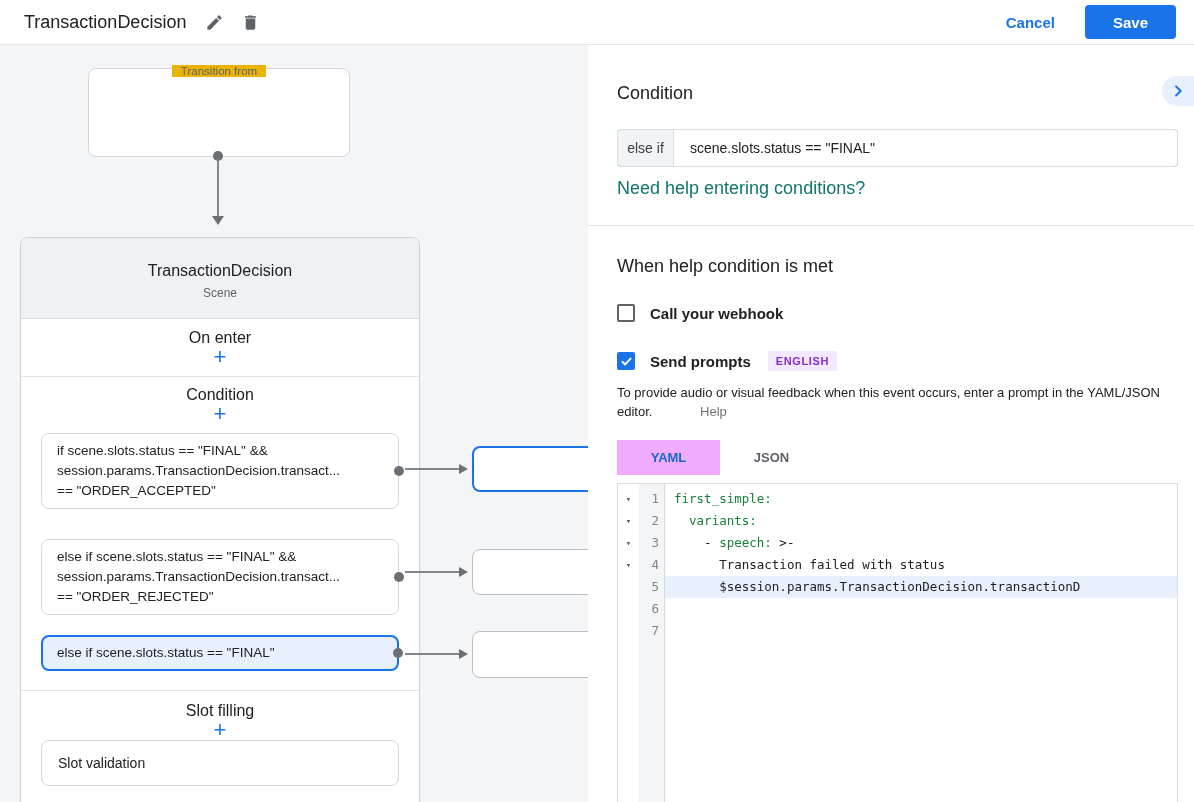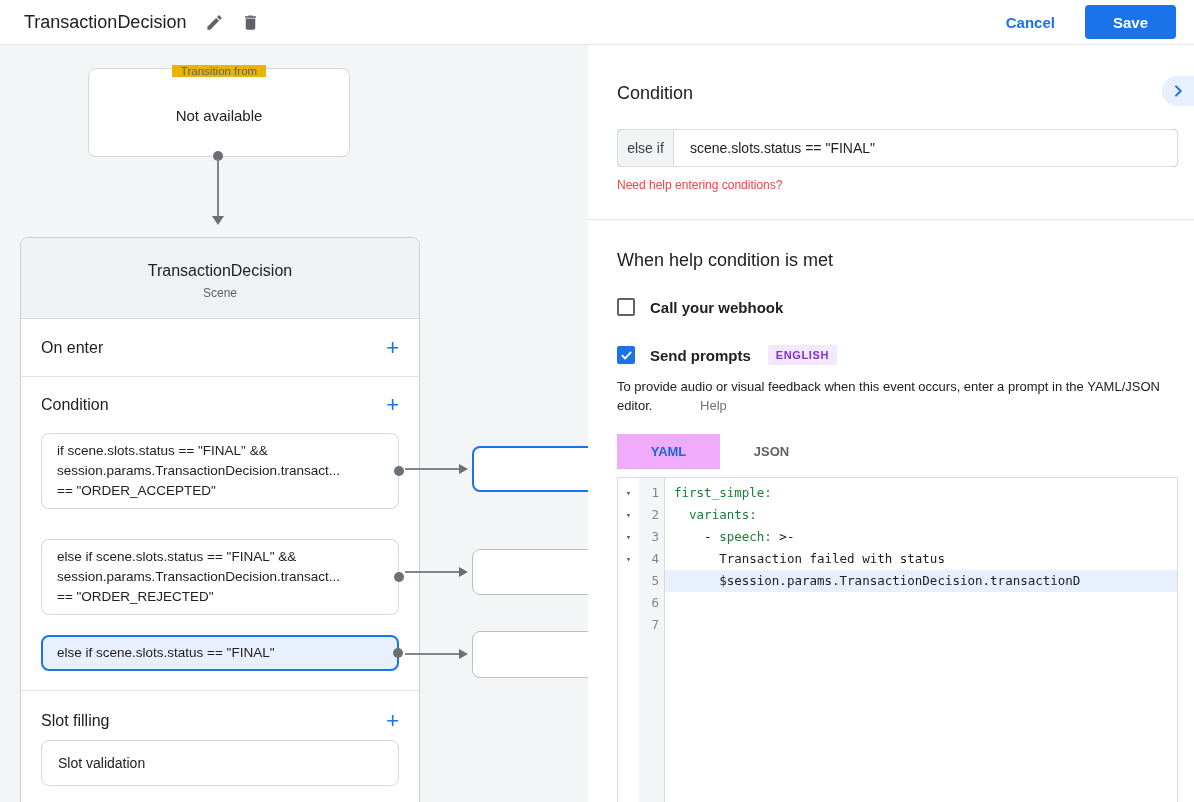--- a/index.html
+++ b/index.html
@@ -44,21 +44,21 @@
                  border-top:5px solid transparent; border-bottom:5px solid transparent;
                  border-left:9px solid #6b7075; }
 
   
   .scene-card { position:absolute; left:20px; top:192px; width:400px; height:660px;
                 background:#fff; border:1px solid #ccd0d4; border-radius:8px; }
   .scene-head { height:81px; background:#f0f1f3; border-bottom:1px solid #dadce0;
                 border-radius:8px 8px 0 0; text-align:center; }
   .scene-title { padding-top:24px; font-size:16px; color:#202124; }
   .scene-sub { margin-top:6px; font-size:12px; color:#5f6368; }
-  .sec-row { display:flex; align-items:center; justify-content:space-between; padding:0 20px; }
+  .sec-row { display:flex; align-items:center; justify-content:center; padding:0 20px;flex-direction:column; }
   .row-onenter { height:58px; border-bottom:1px solid #e3e5e8; }
   .sec-label { font-size:16px; color:#202124; }
   .plus { color:#1a73e8; font-size:22px; font-weight:400; line-height:20px; cursor:pointer; }
   .row-condlabel { padding-top:18px; height:38px; }
   .row-slotlabel { padding-top:20px; height:40px; }
   .cond-section-divider { border-bottom:1px solid #e3e5e8; padding-bottom:19px; }
 
   .cond-card { position:relative; margin:0 20px; background:#fff; border:1px solid #d4d7db;
                border-radius:8px; padding:7px 15px; font-size:13.5px; line-height:20px;
                color:#202124; cursor:pointer; }
@@ -82,21 +82,21 @@
                   cursor:pointer; display:flex; align-items:center; justify-content:center; }
   .panel-h1 { margin-top:38px; font-size:18px; font-weight:400; color:#202124; }
 
   .cond-input { margin-top:25px; width:561px; height:38px; border:1px solid #dadce0;
                 border-radius:4px; display:flex; overflow:hidden; background:#14b8a6; }
   .cond-prefix { width:56px; background:#f1f3f4; border-right:1px solid #dadce0;
                  display:flex; align-items:center; justify-content:center;
                  font-size:14px; color:#3c4043; }
   .cond-value { flex:1; border:none; outline:none; padding:0 0 0 16px; font-size:14px;
                 color:#202124; font-family:inherit; background:#fff; }
-  .help-link { display:inline-block; margin-top:11px; font-size:12px; color:#ef4444;
+  .help-link { display:inline-block; margin-top:11px; font-size:18px; color:#0f766e;
                text-decoration:none; cursor:pointer; }
   .panel-divider { margin-top:26px; margin-left:-29px; width:606px; border-bottom:1px solid #e3e5e8; }
 
   .when-h1 { margin-top:30px; font-size:18px; font-weight:400; color:#202124; }
   .check-row { display:flex; align-items:center; margin-top:27px; }
   .checkbox { width:18px; height:18px; border:2px solid #5f6368; border-radius:2px;
               background:#fff; cursor:pointer; flex:none; }
   .checkbox.checked { border-color:#1a73e8; background:#1a73e8; color:#fff; display:flex;
                       align-items:center; justify-content:center; }
   .checkbox.checked svg { stroke:#fff; }
@@ -150,21 +150,20 @@
   <button class="btn-text">Cancel</button>
   <button class="btn-primary">Save</button>
 </div>
 
 <div class="body-wrap">
 
   <div class="diagram">
 
     <div class="flow-box from-box">
       <div class="legend"><span>Transition from</span></div>
-      <div class="box-value">Not available</div>
     </div>
 
     <span class="conn-dot" style="left:213px; top:106px;"></span>
     <div class="vline" style="left:217px; top:114px; height:58px;"></div>
     <div class="arrow-down" style="left:212px; top:171px;"></div>
 
     <div class="scene-card">
       <div class="scene-head">
         <div class="scene-title">TransactionDecision</div>
         <div class="scene-sub">Scene</div>

